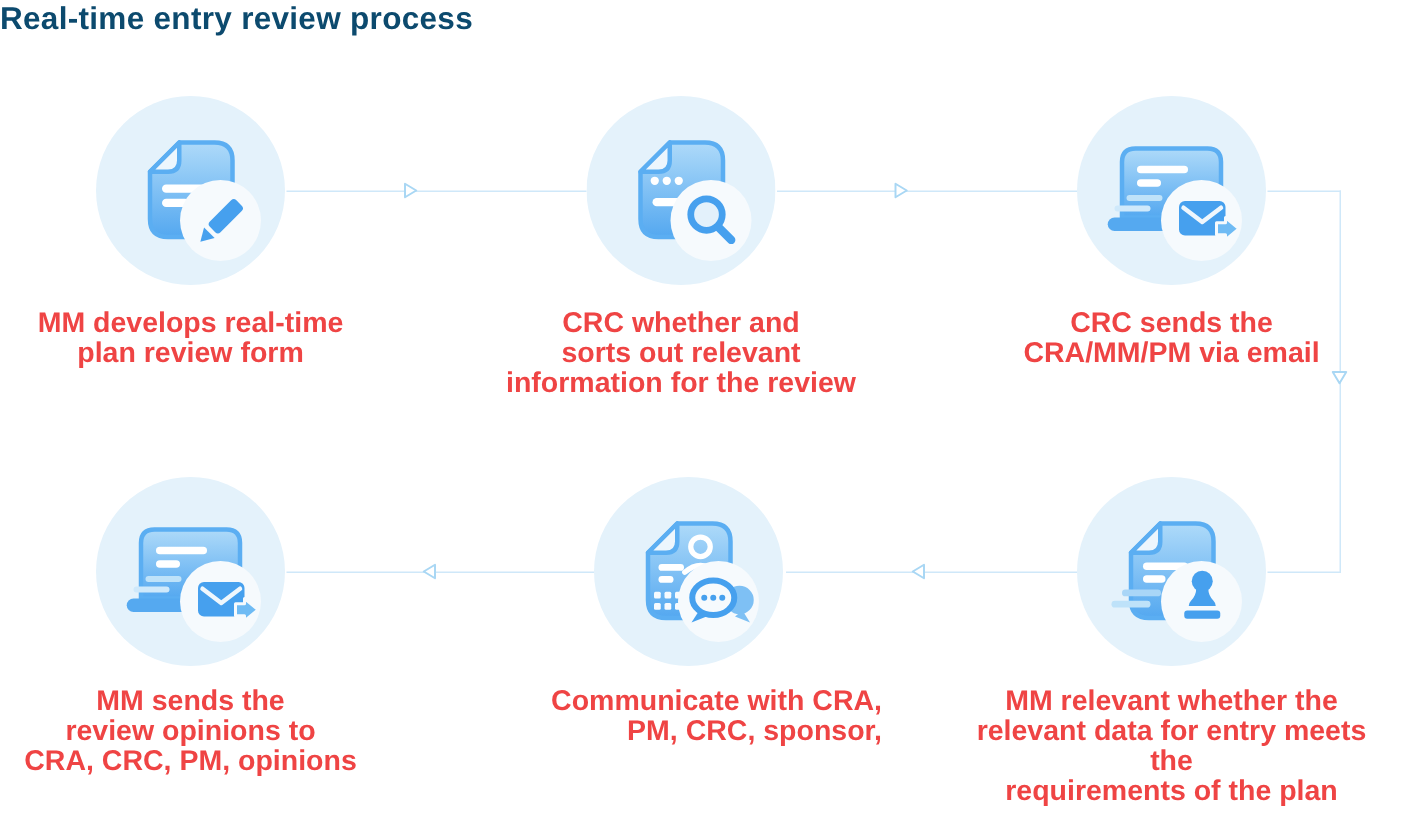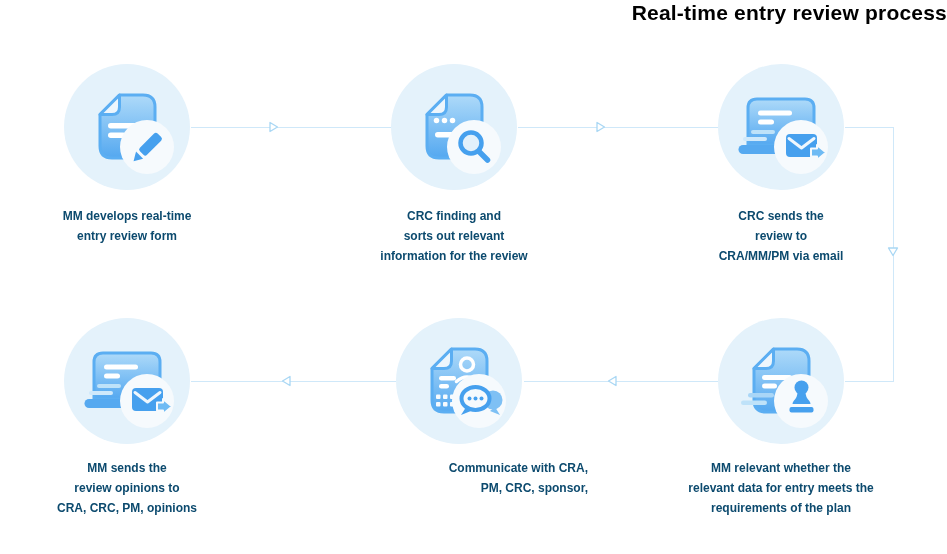--- a/index.html
+++ b/index.html
@@ -2,28 +2,28 @@
 <html><head>
 <meta charset="utf-8">
 <style>
   html,body{margin:0;padding:0;}
   body{
     width:947px;height:554px;background:#ffffff;overflow:hidden;position:relative;
     font-family:"Liberation Sans","DejaVu Sans",sans-serif;
   }
   .canvas{position:absolute;inset:0;}
   .page-title{
-    position:absolute;top:1px;left:0;width:947px;text-align:right;
-    font-size:21px;font-weight:600;color:#000000;letter-spacing:.2px;
+    position:absolute;top:1px;left:0;width:947px;text-align:left;
+    font-size:21px;font-weight:600;color:#0c4a6e;letter-spacing:.2px;
   }
   .icon-circle{position:absolute;width:126px;height:126px;}
   .icon-circle svg{display:block;}
   .label{
-    position:absolute;text-align:center;color:#0c4a6e;
-    font-size:12px;font-weight:700;line-height:20px;
+    position:absolute;text-align:center;color:#ef4444;
+    font-size:19px;font-weight:700;line-height:20px;
   }
   .label span{display:block;}
   
   .c-s1{left:64px;top:64px;}   .l-s1{left:0px;  top:206px;width:254px;}
   .c-s2{left:391px;top:64px;}  .l-s2{left:327px;top:206px;width:254px;}
   .c-s3{left:718px;top:64px;}  .l-s3{left:654px;top:206px;width:254px;}
   
   .c-s6{left:64px;top:318px;}  .l-s6{left:0px;  top:458px;width:254px;}
   .c-s5{left:396px;top:318px;} .l-s5{left:330px;top:458px;width:258px;text-align:right;}
   .c-s4{left:718px;top:318px;} .l-s4{left:641px;top:458px;width:280px;}
@@ -104,39 +104,39 @@
       <rect x="44" y="68.5" width="18" height="5.5" rx="2.75" fill="#ffffff"></rect>
       <circle cx="83" cy="83" r="27" fill="#f6fafd"></circle>
       <g transform="rotate(45 83 83)">
         <rect x="78.5" y="66" width="10" height="25" rx="2.5" fill="#46a0ee"></rect>
         <path d="M78.5 94 L83.5 102.5 L88.5 94 Z" fill="#46a0ee"></path>
       </g>
     </svg>
   </div>
   <div class="label l-s1">
     <span>MM develops real-time</span>
-    <span>entry review form</span>
+    <span>plan review form</span>
   </div>
 
   <div class="icon-circle c-s2">
     <svg width="126" height="126" viewBox="0 0 126 126">
       <circle cx="63" cy="63" r="63" fill="#e4f2fb"></circle>
       <path d="M55.5 31 H79 Q91 31 91 43 V82 Q91 94 79 94 H48 Q36 94 36 82 V50.5 Z" fill="url(#docGrad)" stroke="#5baef2" stroke-width="3" stroke-linejoin="round"></path>
       <path d="M55.5 31 V43 Q55.5 50.5 48 50.5 H36 Z" fill="#edf6fd" stroke="#5baef2" stroke-width="3" stroke-linejoin="round"></path>
       <circle cx="45.5" cy="56.5" r="2.75" fill="#ffffff"></circle>
       <circle cx="53.5" cy="56.5" r="2.75" fill="#ffffff"></circle>
       <circle cx="61.5" cy="56.5" r="2.75" fill="#ffffff"></circle>
       <rect x="44" y="68" width="24" height="5.5" rx="2.75" fill="#ffffff"></rect>
       <circle cx="83" cy="83" r="27" fill="#f6fafd"></circle>
       <circle cx="80" cy="79" r="10.5" fill="#e3f1fb" stroke="#46a0ee" stroke-width="4.5"></circle>
       <line x1="88" y1="87.5" x2="96.5" y2="96" stroke="#46a0ee" stroke-width="5.5" stroke-linecap="round"></line>
     </svg>
   </div>
   <div class="label l-s2">
-    <span>CRC finding and</span>
+    <span>CRC whether and</span>
     <span>sorts out relevant</span>
     <span>information for the review</span>
   </div>
 
   <div class="icon-circle c-s3">
     <svg width="126" height="126" viewBox="0 0 126 126">
       <circle cx="63" cy="63" r="63" fill="#e4f2fb"></circle>
       <path d="M39 35 H87 Q96 35 96 44 V81 H30 V44 Q30 35 39 35 Z" fill="url(#docGrad)" stroke="#5baef2" stroke-width="3" stroke-linejoin="round"></path>
       <rect x="40" y="46.5" width="34" height="5" rx="2.5" fill="#ffffff"></rect>
       <rect x="40" y="55.5" width="16" height="5" rx="2.5" fill="#ffffff"></rect>
@@ -144,21 +144,20 @@
       <rect x="25" y="73" width="24" height="4" rx="2" fill="#cfe9fb"></rect>
       <rect x="20.5" y="81" width="85" height="9" rx="4.5" fill="#55a9f0"></rect>
       <circle cx="83" cy="83" r="27" fill="#f6fafd"></circle>
       <rect x="68" y="70" width="31" height="23" rx="4" fill="#46a0ee"></rect>
       <path d="M71 74.5 L83.5 84 L96 74.5" fill="none" stroke="#eff7fd" stroke-width="3" stroke-linecap="round" stroke-linejoin="round"></path>
       <path d="M93 84.5 h6 v-3.5 l9 7.5 -9 7.5 v-3.5 h-6 Z" fill="#6fbbf4" stroke="#f6fafd" stroke-width="2" stroke-linejoin="round"></path>
     </svg>
   </div>
   <div class="label l-s3">
     <span>CRC sends the</span>
-    <span>review to</span>
     <span>CRA/MM/PM via email</span>
   </div>
 
   <div class="icon-circle c-s4">
     <svg width="126" height="126" viewBox="0 0 126 126">
       <circle cx="63" cy="63" r="63" fill="#e4f2fb"></circle>
       <path d="M55.5 31 H79 Q91 31 91 43 V82 Q91 94 79 94 H48 Q36 94 36 82 V50.5 Z" fill="url(#docGrad)" stroke="#5baef2" stroke-width="3" stroke-linejoin="round"></path>
       <path d="M55.5 31 V43 Q55.5 50.5 48 50.5 H36 Z" fill="#edf6fd" stroke="#5baef2" stroke-width="3" stroke-linejoin="round"></path>
       <rect x="44" y="57" width="30" height="5" rx="2.5" fill="#ffffff"></rect>
       <rect x="44" y="65.5" width="15" height="5" rx="2.5" fill="#ffffff"></rect>

